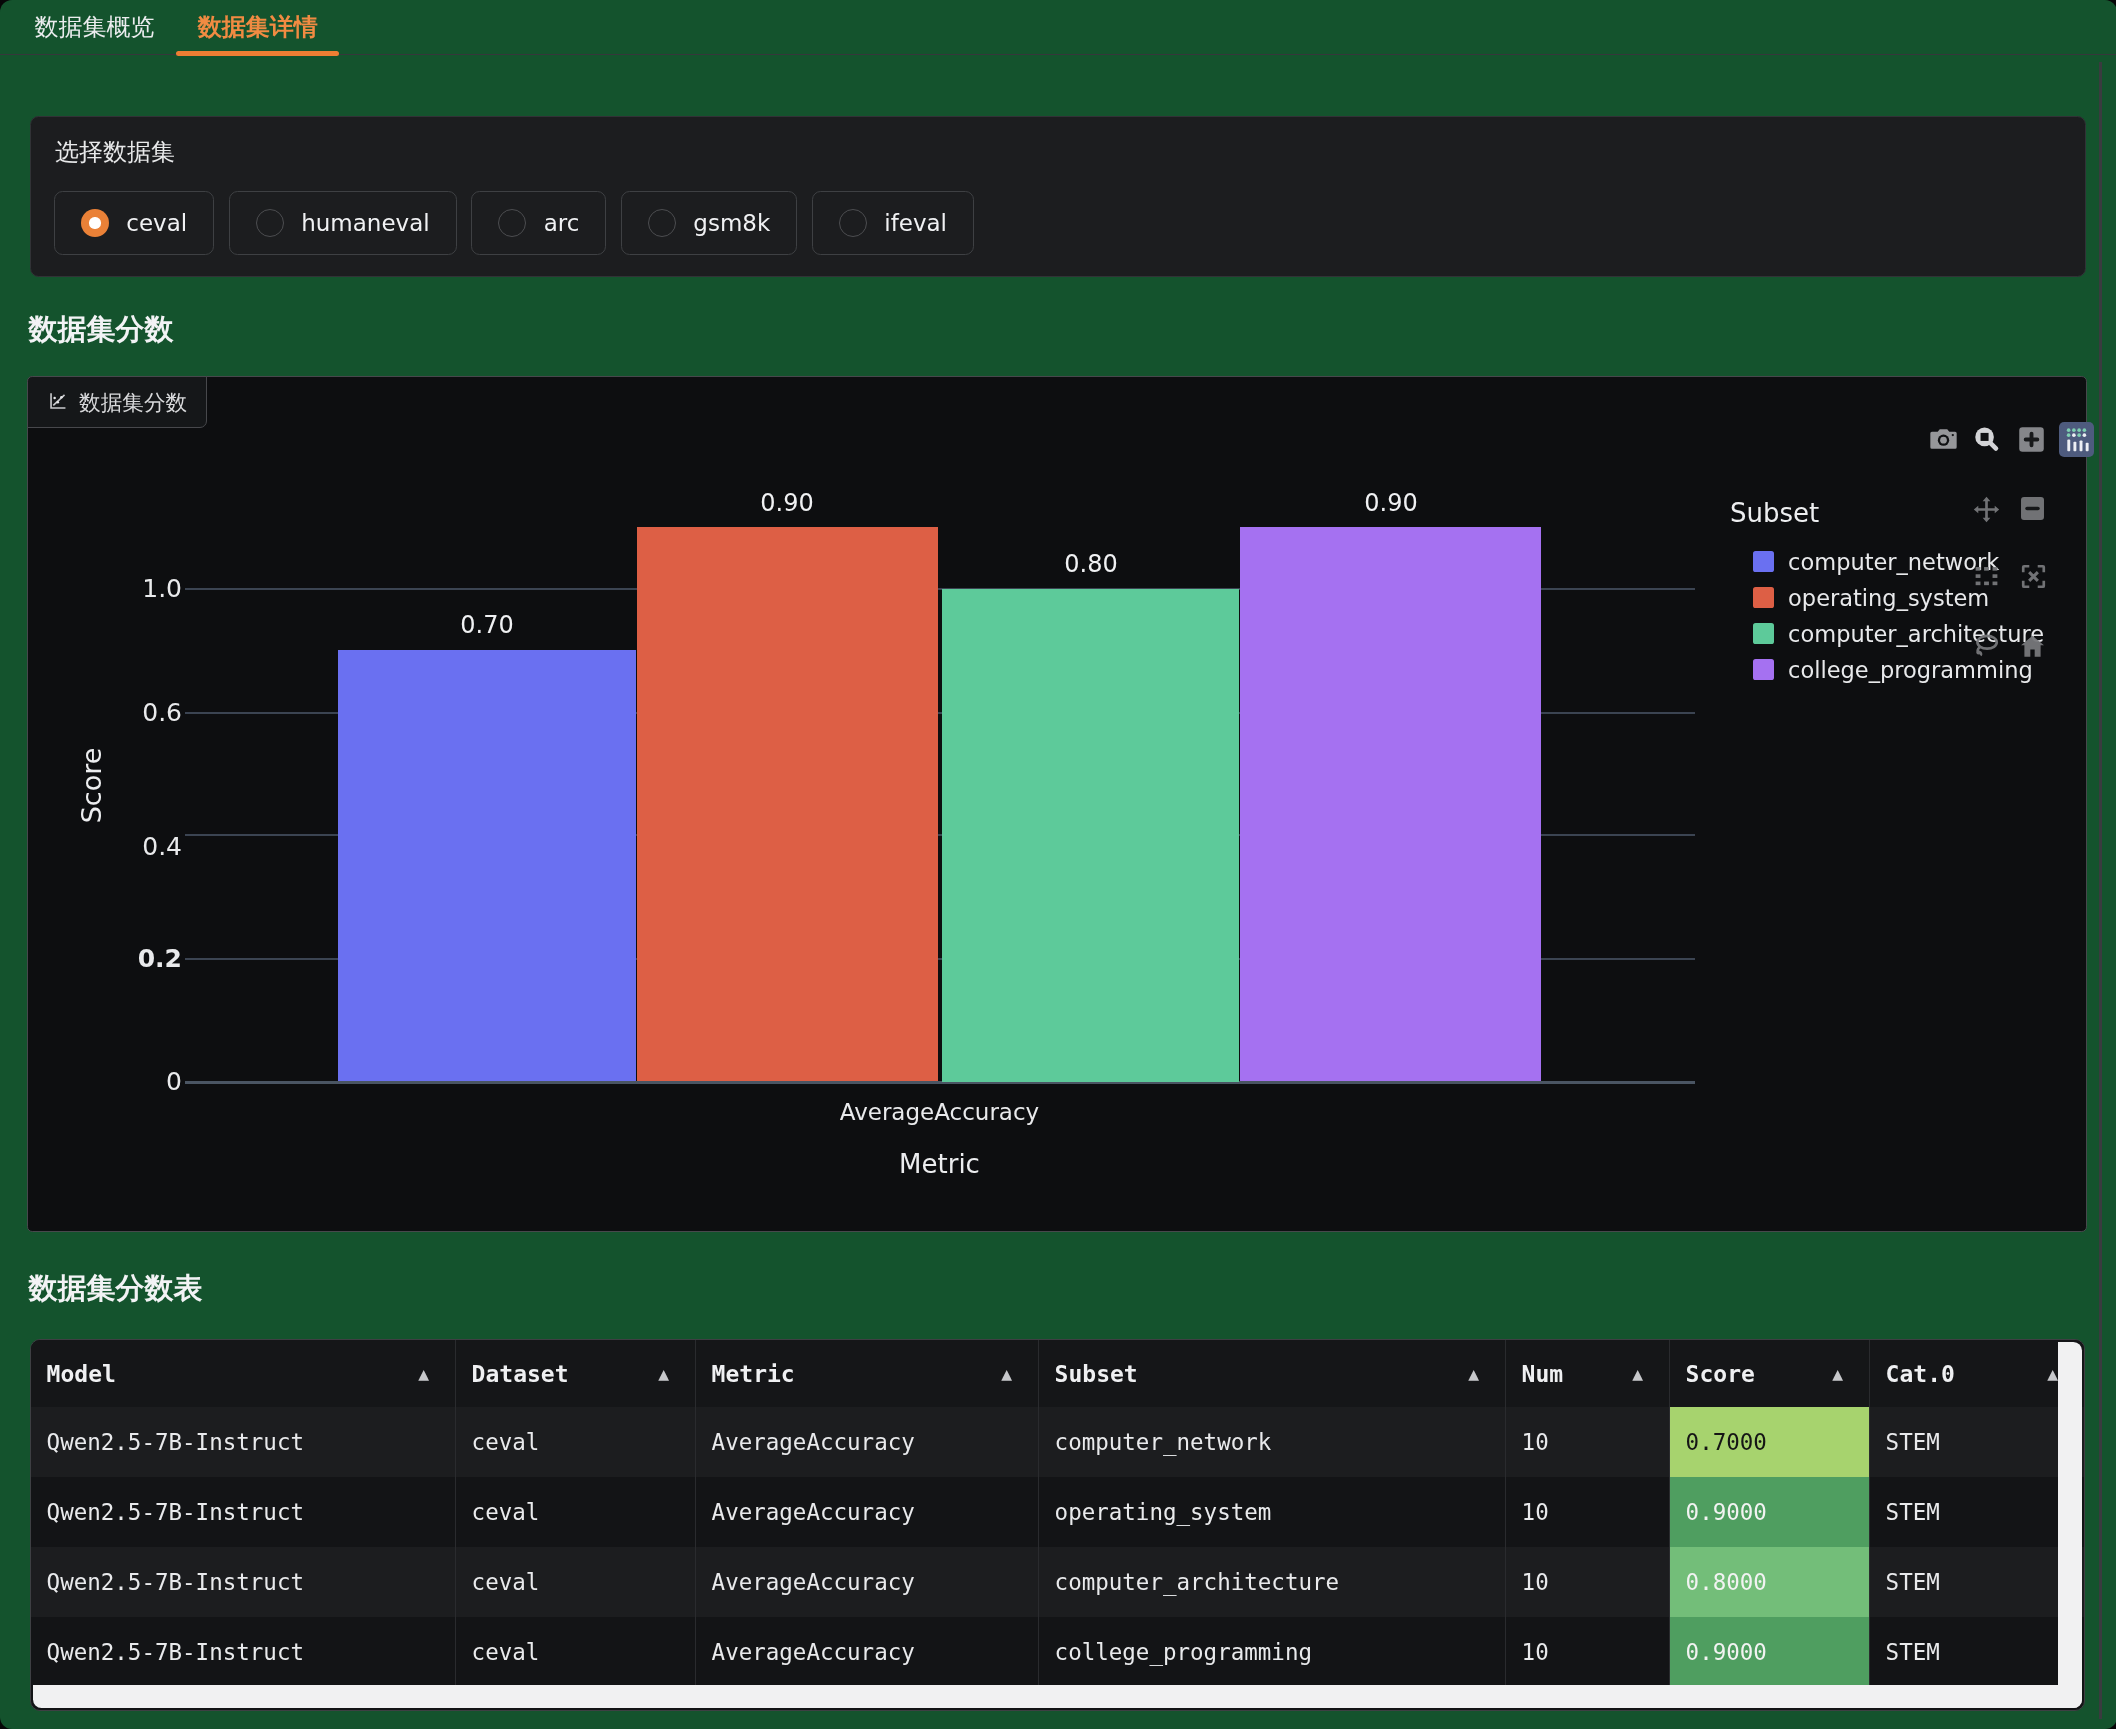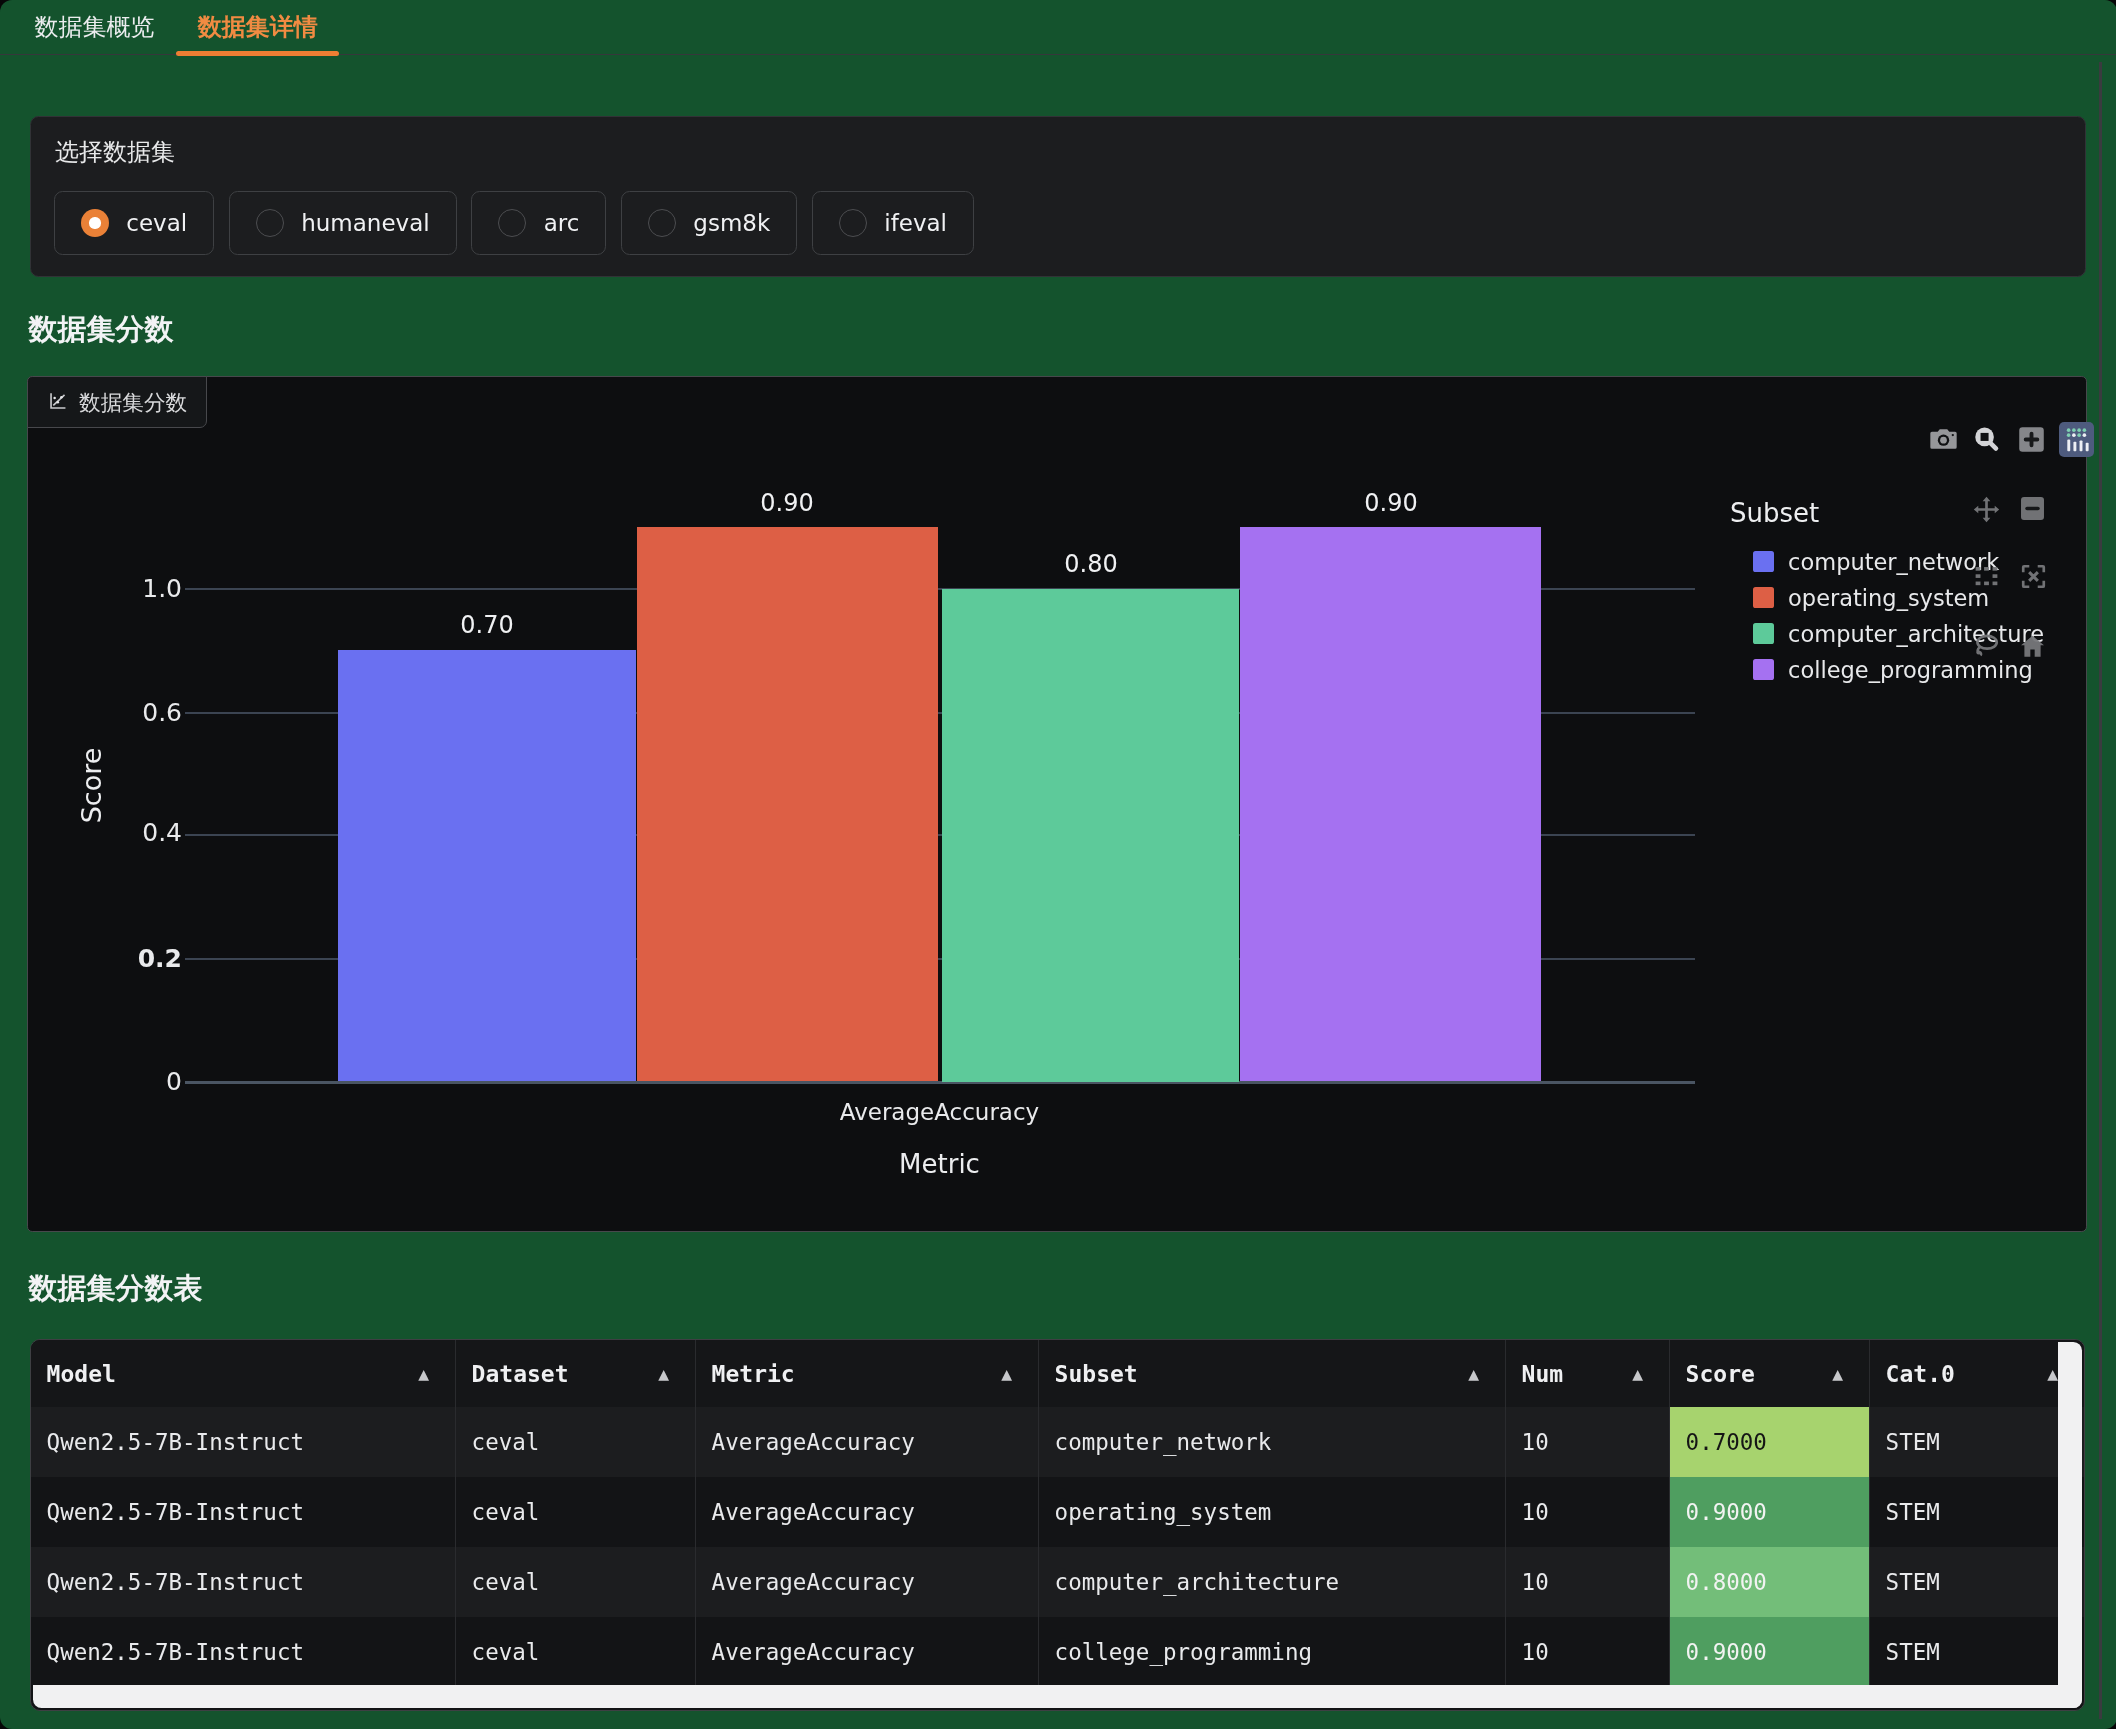--- a/index.html
+++ b/index.html
@@ -136,21 +136,21 @@
         </svg>
       </span>
       <span class="ct-label">数据集分数</span>
     </div>
     <div id="plot">
         <div class="gridline zero" style="left: 157px; width: 1510px; top: 704px;"></div>
         <div class="ytick" style="top: 689px;">0</div>
         <div class="gridline" style="left: 157px; width: 1510px; top: 581px;"></div>
         <div class="ytick" style="top: 566px; font-weight: bold;">0.2</div>
         <div class="gridline" style="left: 157px; width: 1510px; top: 457px;"></div>
-        <div class="ytick" style="top: 440px;">0.4</div>
+        <div class="ytick" style="top: 454px;">0.4</div>
         <div class="gridline" style="left: 157px; width: 1510px; top: 335px;"></div>
         <div class="ytick" style="top: 320px;">0.6</div>
         <div class="gridline" style="left: 157px; width: 1510px; top: 211px;"></div>
         <div class="ytick" style="top: 196px;">1.0</div>
         <div class="bar" style="left: 310px; width: 298px; top: 273px; height: 431px; background: rgb(106, 112, 241);"></div>
         <div class="barlabel" style="left: 364px; top: 234px;">0.70</div>
         <div class="bar" style="left: 609px; width: 301px; top: 150px; height: 554px; background: rgb(221, 95, 69);"></div>
         <div class="barlabel" style="left: 664px; top: 112px;">0.90</div>
         <div class="bar" style="left: 914px; width: 297px; top: 212px; height: 493px; background: rgb(93, 202, 154);"></div>
         <div class="barlabel" style="left: 968px; top: 173px;">0.80</div>

